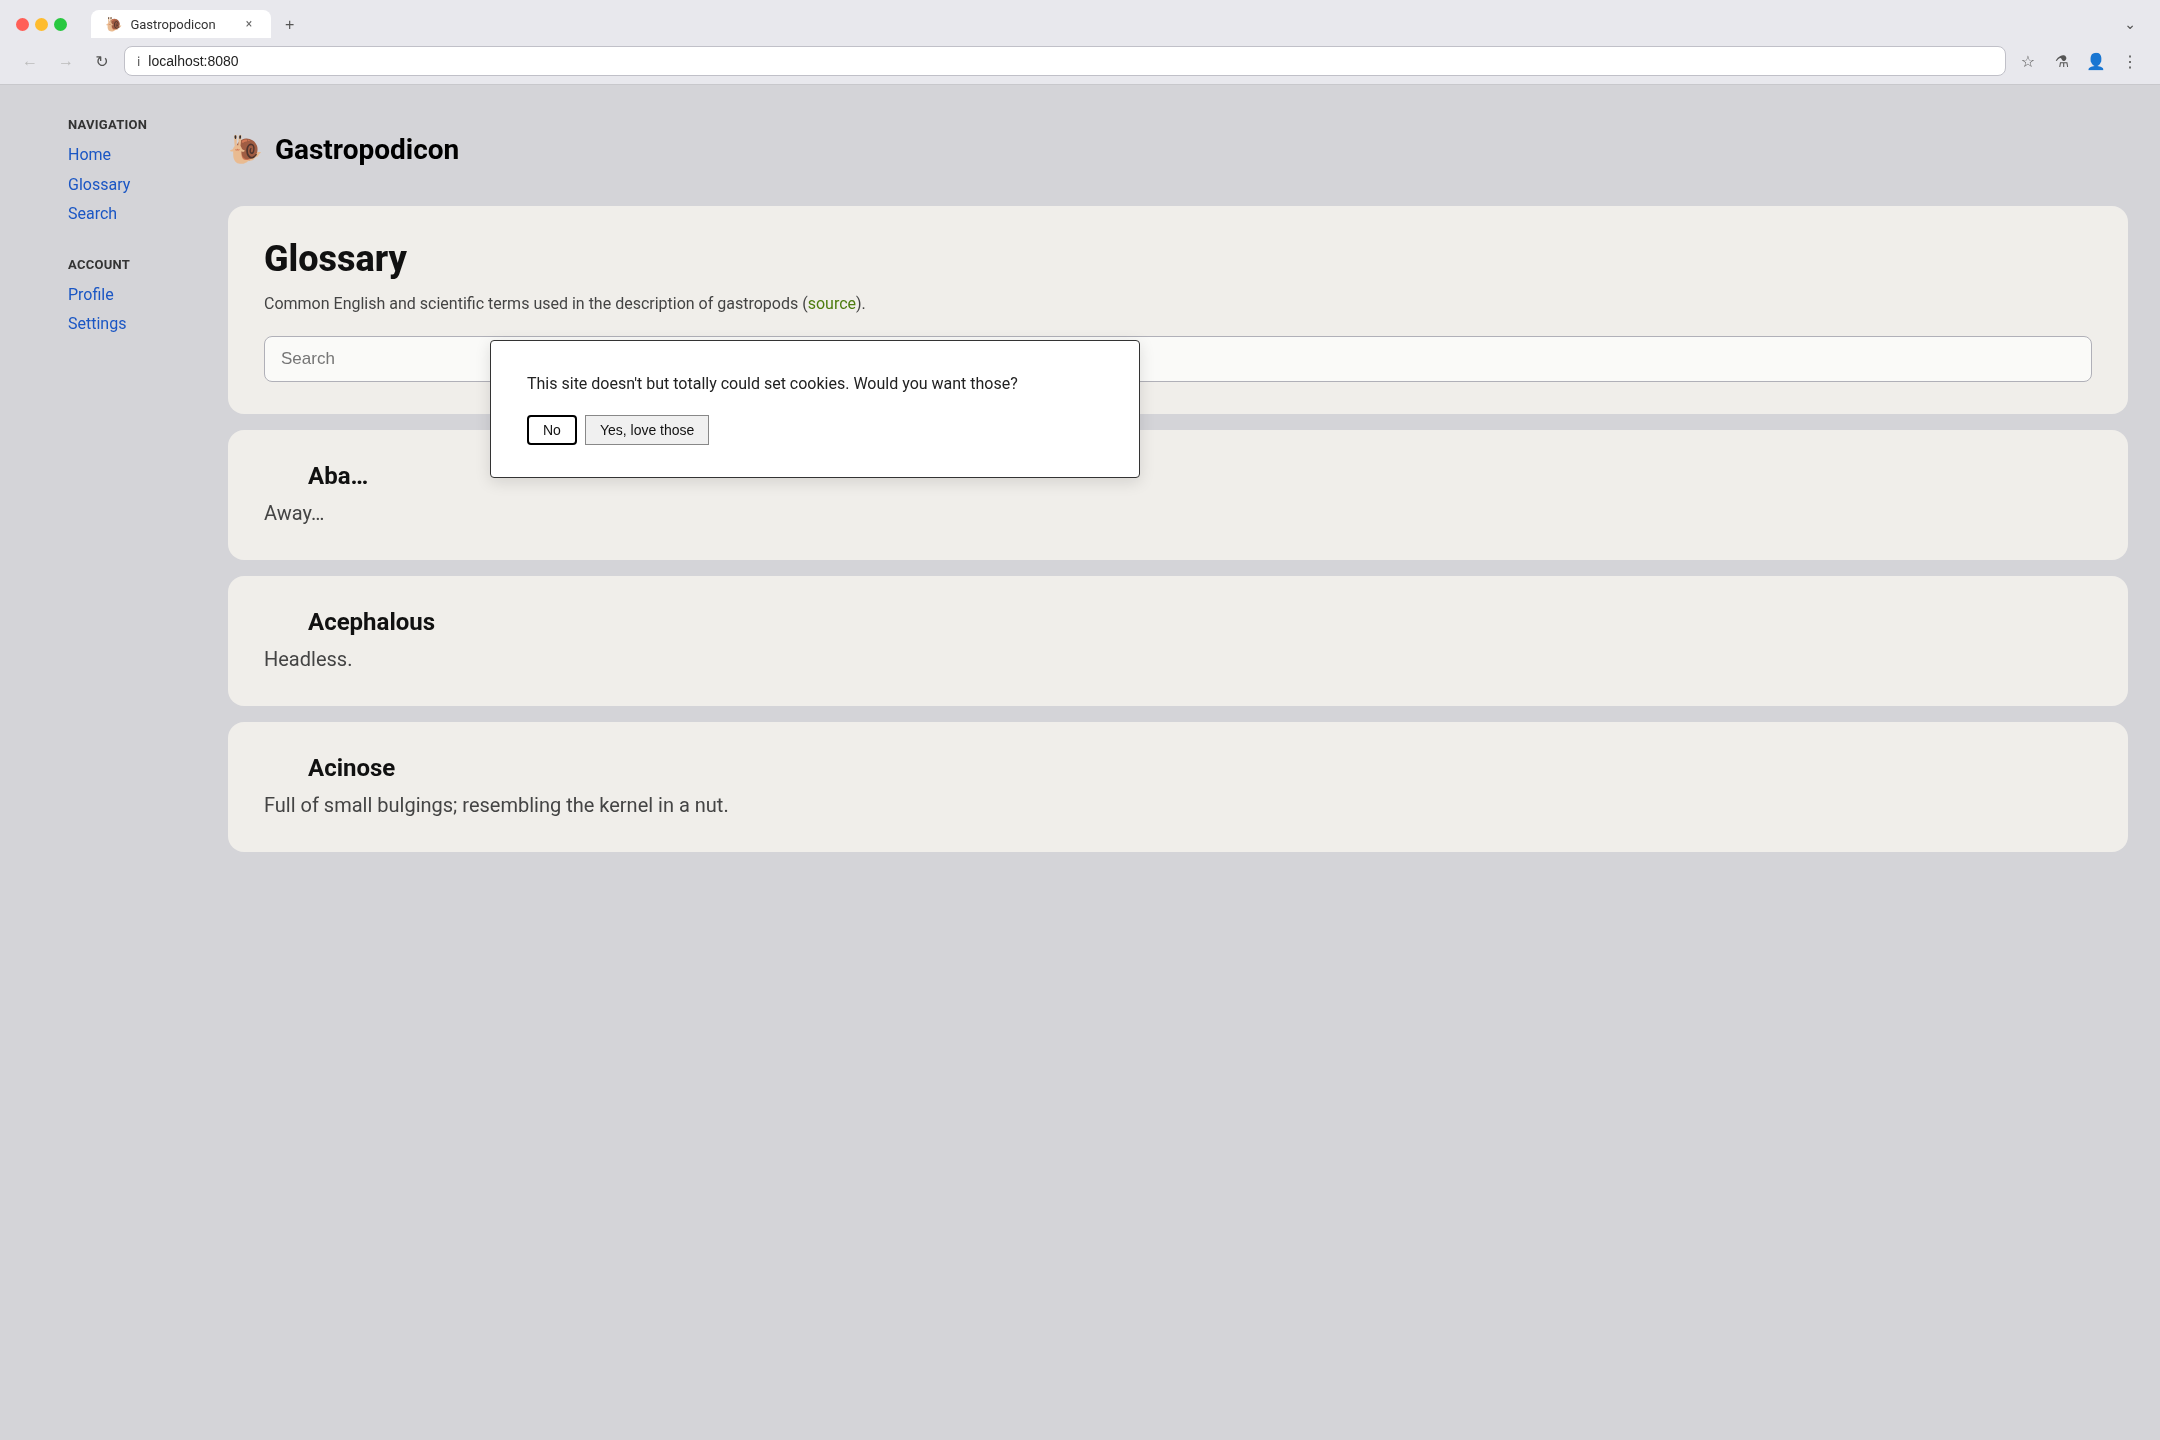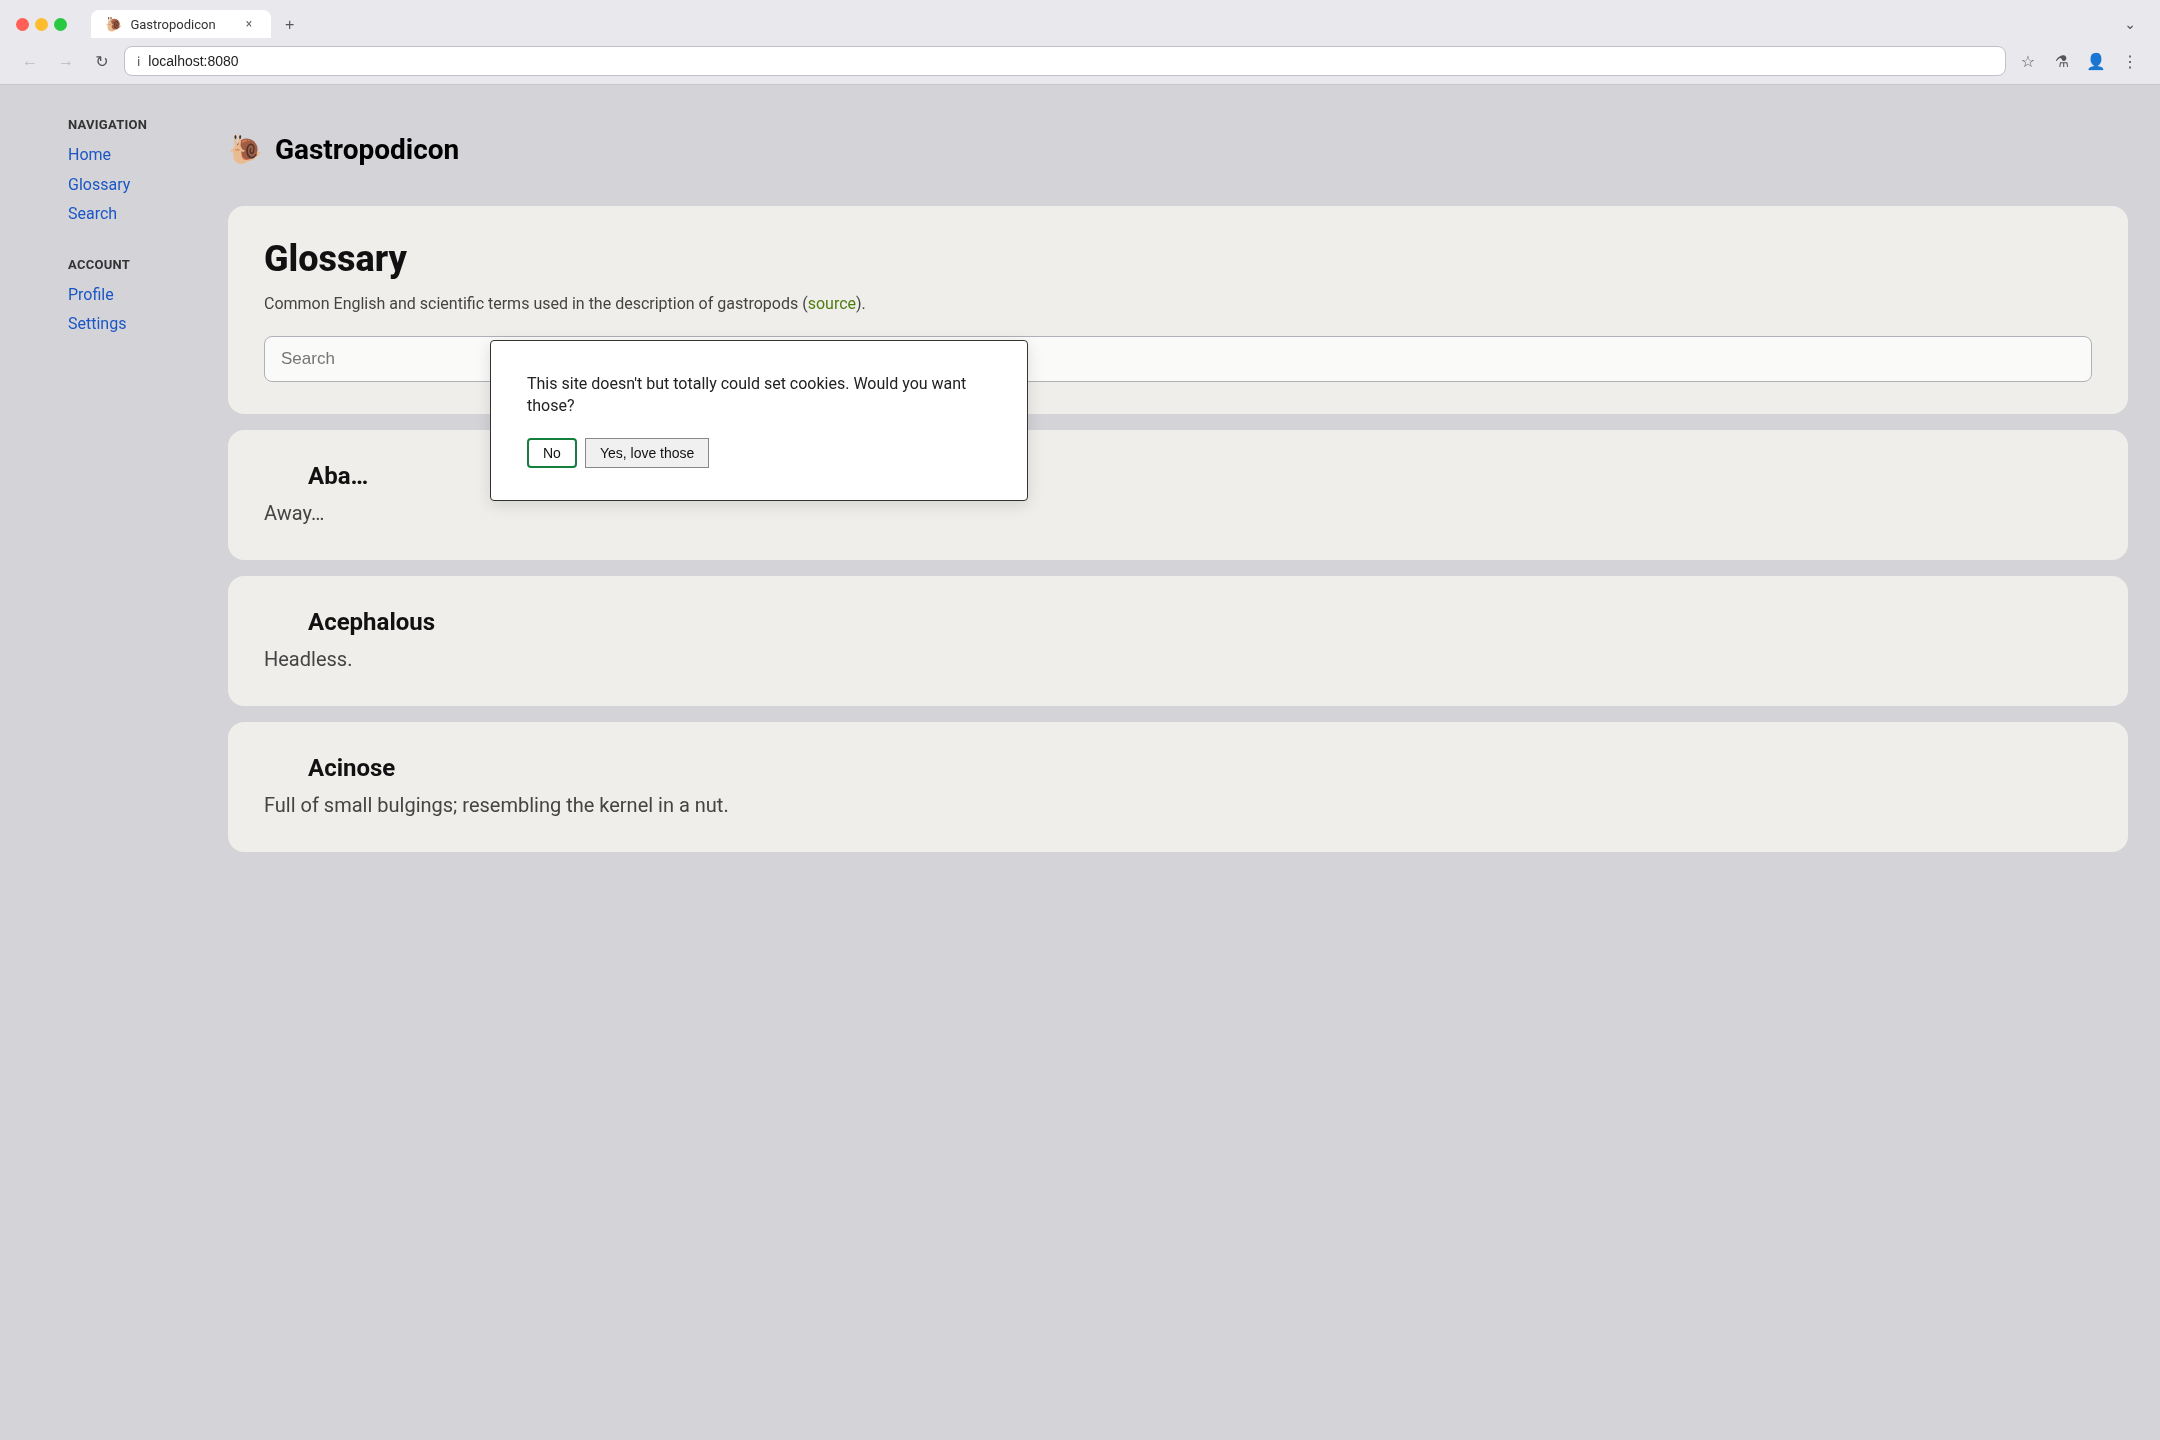--- a/index.html
+++ b/index.html
@@ -286,21 +286,21 @@
       position: fixed;
       top: 0; left: 0; right: 0; bottom: 0;
       z-index: 100;
       pointer-events: none;
     }
 
     .cookie-dialog {
       position: absolute;
       top: 340px;
       left: 490px;
-      width: 538px;
+      width: 650px;
       background: #ffffff;
       border: 1.5px solid #333;
       border-radius: 4px;
       padding: 32px 36px;
       pointer-events: all;
       box-shadow: 0 4px 16px rgba(0,0,0,0.12);
     }
 
     .cookie-dialog-message {
       font-size: 16px;
@@ -311,21 +311,21 @@
 
     .cookie-dialog-buttons {
       display: flex;
       gap: 8px;
     }
 
     .btn-no {
       padding: 5px 14px;
       font-size: 14px;
       background: #fff;
-      border: 2px solid #15803d;
+      border: 2px solid #000000;
       border-radius: 4px;
       color: #111;
       cursor: pointer;
     }
 
     .btn-yes {
       padding: 5px 14px;
       font-size: 14px;
       background: #f0f0f0;
       border: 1.5px solid #888;

